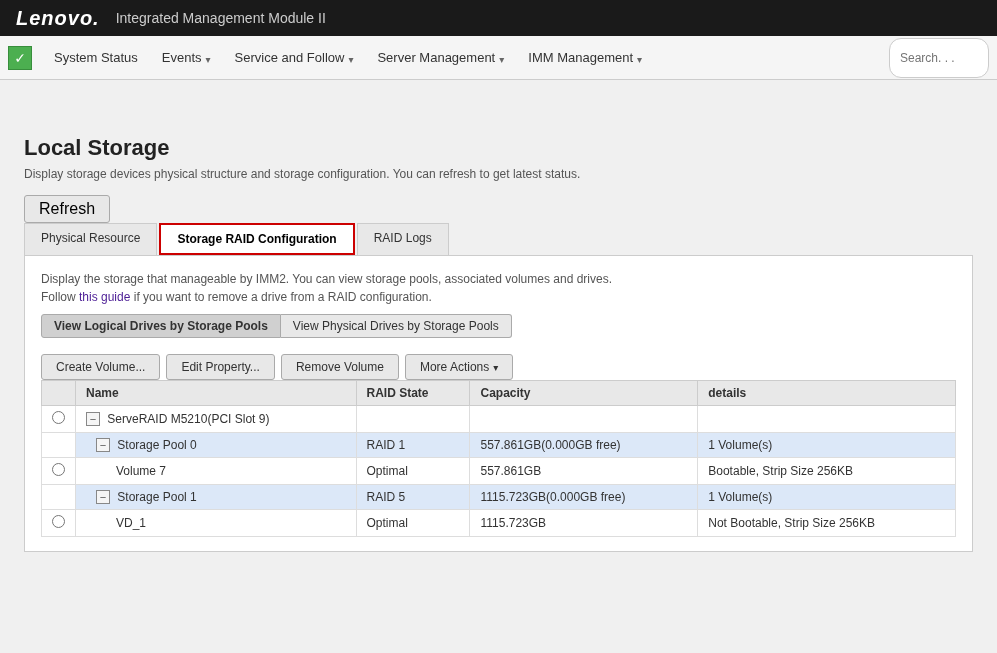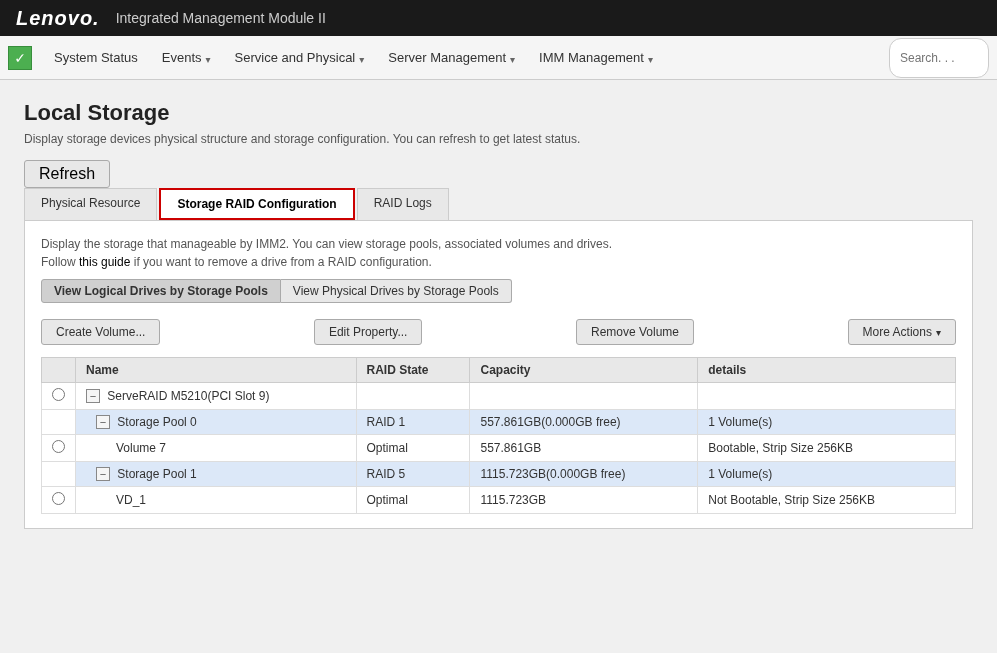--- a/index.html
+++ b/index.html
@@ -75,20 +75,21 @@
     #main {
       padding: 20px 24px;
       background: #f0f0f0;
       min-height: calc(653px - 86px);
     }
     #page-title {
       font-size: 22px;
       font-weight: bold;
       color: #222;
       margin-bottom: 6px;
+      margin-top: 35px;
     }
     #page-desc {
       font-size: 12px;
       color: #555;
       margin-bottom: 14px;
     }
     #refresh-btn {
       padding: 4px 14px;
       background: #e8e8e8;
       border: 1px solid #aaa;
@@ -127,21 +128,21 @@
       border-top: none;
       padding: 14px 16px;
     }
     #tab-desc {
       font-size: 12px;
       color: #555;
       margin-bottom: 6px;
       line-height: 1.5;
     }
     #tab-desc a {
-      color: #000000;
+      color: #4c1d95;
       text-decoration: none;
     }
 
     
     #view-buttons {
       display: flex;
       gap: 0;
       margin-bottom: 16px;
       margin-top: 8px;
     }
@@ -157,22 +158,21 @@
       background: #d0d0d0;
       font-weight: bold;
     }
     .view-btn:first-child { border-radius: 3px 0 0 3px; }
     .view-btn:last-child { border-radius: 0 3px 3px 0; border-left: none; }
 
     
     #action-buttons {
       display: flex;
       gap: 6px;
-      margin-bottom: 12px;
-      justify-content: space-between;
+      margin-bottom: 0;
     }
     .action-btn {
       padding: 5px 14px;
       border: 1px solid #aaa;
       background: #e8e8e8;
       cursor: pointer;
       font-size: 12px;
       border-radius: 3px;
       color: #333;
       display: flex;
@@ -237,21 +237,21 @@
 <div id="navbar">
   <div id="status-icon">✓</div>
   <div class="nav-item">
     <span>System Status</span>
   </div>
   <div class="nav-item">
     <span>Events</span>
     <span class="nav-dropdown-arrow">▾</span>
   </div>
   <div class="nav-item">
-    <span>Service and Physical</span>
+    <span>Service and Follow</span>
     <span class="nav-dropdown-arrow">▾</span>
   </div>
   <div class="nav-item">
     <span>Server Management</span>
     <span class="nav-dropdown-arrow">▾</span>
   </div>
   <div class="nav-item">
     <span>IMM Management</span>
     <span class="nav-dropdown-arrow">▾</span>
   </div>

